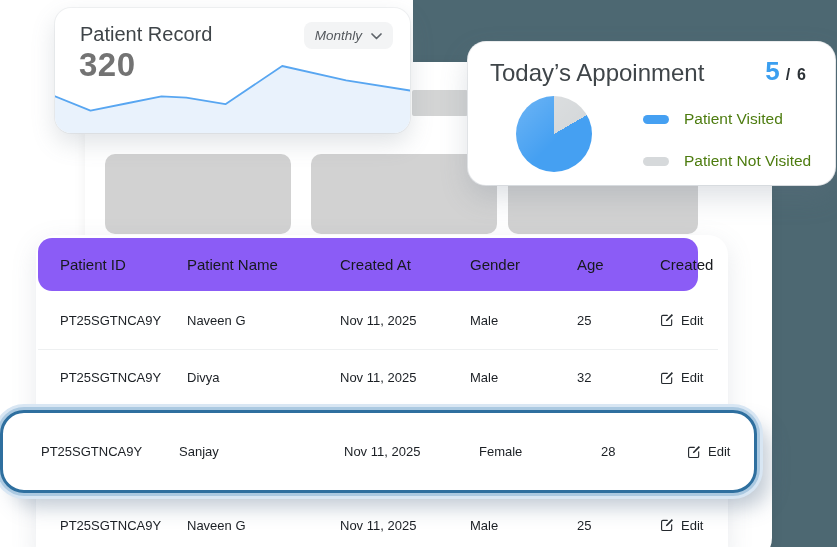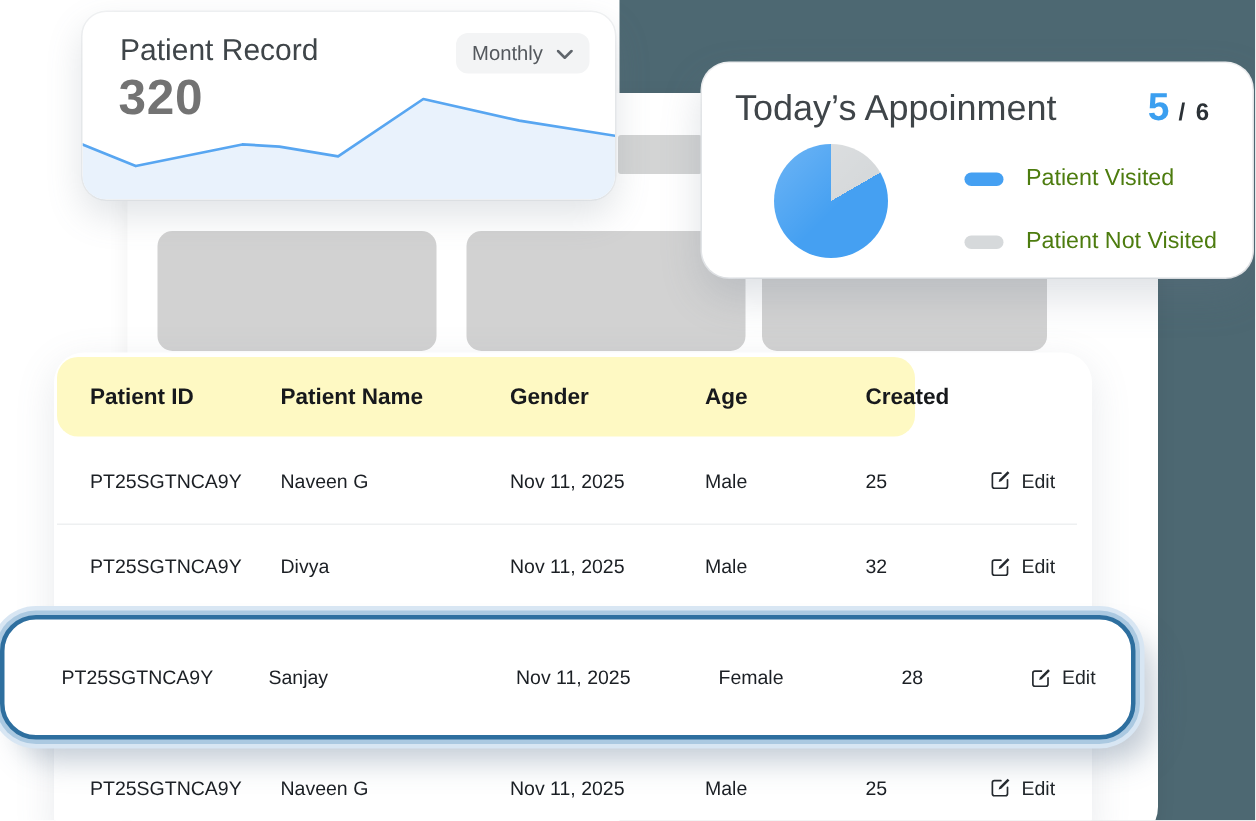--- a/index.html
+++ b/index.html
@@ -19,41 +19,41 @@
   .blk3{left:423px;width:190px;}
 
   .card{position:absolute;background:#fff;}
 
   
   .pr{left:55px;top:8px;width:355px;height:125px;border-radius:16px;overflow:hidden;
       box-shadow:0 10px 24px rgba(100,115,130,.20),0 0 0 1px #f3f4f5;z-index:4;}
   .pr-title{position:absolute;left:25px;top:15px;font-size:20px;color:#3f4549;}
   .pr-count{position:absolute;left:24px;top:38px;font-size:33px;font-weight:bold;color:#737373;letter-spacing:.5px;}
   .pr-select{position:absolute;right:17px;top:14px;display:flex;align-items:center;gap:9px;
-             background:#f3f4f5;border-radius:8px;padding:6px 11px;font-size:13.5px;color:#54585d;cursor:pointer;}
+             background:#f3f4f5;border-radius:8px;padding:6px 11px;font-size:13.5px;color:#54585d;cursor:pointer;font-style:italic;}
   .pr-chart{position:absolute;left:0;bottom:0;width:355px;height:72px;display:block;}
 
   
   .ap{left:468px;top:42px;width:367px;height:143px;border-radius:18px;
       box-shadow:0 12px 28px rgba(100,115,130,.22),0 0 0 1px #f0f1f2;z-index:4;}
   .ap-title{position:absolute;left:22px;top:17px;font-size:24px;color:#3f4549;}
   .ap-score{position:absolute;right:28px;top:14px;display:flex;align-items:baseline;gap:6px;}
   .ap-score .big{font-size:26px;font-weight:bold;color:#3b9ff0;}
   .ap-score .small{font-size:16px;font-weight:bold;color:#2b3136;letter-spacing:1px;}
   .ap-pie{position:absolute;left:48px;top:54px;width:76px;height:76px;border-radius:50%;}
   .ap-legend{position:absolute;left:175px;top:68px;display:flex;flex-direction:column;gap:24px;}
   .leg{display:flex;align-items:center;gap:15px;font-size:15.5px;color:#4d7c0f;white-space:nowrap;}
   .leg .sw{width:26px;height:9px;border-radius:5px;flex:0 0 auto;}
 
   
   .tbl{left:36px;top:235px;width:692px;height:330px;border-radius:20px;
        box-shadow:0 8px 26px rgba(110,125,140,.16);z-index:3;}
-  .thead{position:absolute;left:2px;top:3px;width:572px;height:53px;background:#fef9c3;border-radius:14px;
+  .thead{position:absolute;left:2px;top:3px;width:660px;height:53px;background:#8b5cf6;border-radius:14px;
          display:grid;grid-template-columns:127px 153px 130px 107px 83px 1fr;align-items:center;
-         padding-left:22px;box-sizing:border-box;font-size:15px;font-weight:bold;color:#17191c;}
+         padding-left:22px;box-sizing:border-box;font-size:15px;font-weight:normal;color:#17191c;}
   .trow{position:absolute;left:2px;width:680px;height:56px;display:grid;
         grid-template-columns:127px 153px 130px 107px 83px 1fr;align-items:center;
         padding-left:22px;box-sizing:border-box;font-size:13px;color:#1b1f24;}
   .trow.sep{border-top:1px solid #eef0f1;}
 
   
   .hrow{position:absolute;left:0;top:410px;width:757px;height:83px;background:#fff;
         border:3px solid #2e6f9f;border-radius:24px;
         box-shadow:0 0 0 3px #abc9e1,0 0 0 6px #d8e6f3,12px 14px 20px rgba(77,104,132,.35);
         display:grid;grid-template-columns:138px 165px 135px 122px 86px 1fr;align-items:center;
@@ -110,20 +110,21 @@
         <span class="sw" id="sw1" style="background: rgb(214, 217, 219);"></span>
         <span>Patient Not Visited</span>
       </div>
     </div>
   </div>
 
   <div class="card tbl" id="tableCard">
     <div class="thead">
       <span class="cell">Patient ID</span>
       <span class="cell">Patient Name</span>
+      <span class="cell">Created At</span>
       <span class="cell">Gender</span>
       <span class="cell">Age</span>
       <span class="cell">Created</span>
     </div>
   <div class="trow" style="top: 57px;">
         <span class="cell">PT25SGTNCA9Y</span>
         <span class="cell">Naveen G</span>
         <span class="cell">Nov 11, 2025</span>
         <span class="cell">Male</span>
         <span class="cell">25</span>

